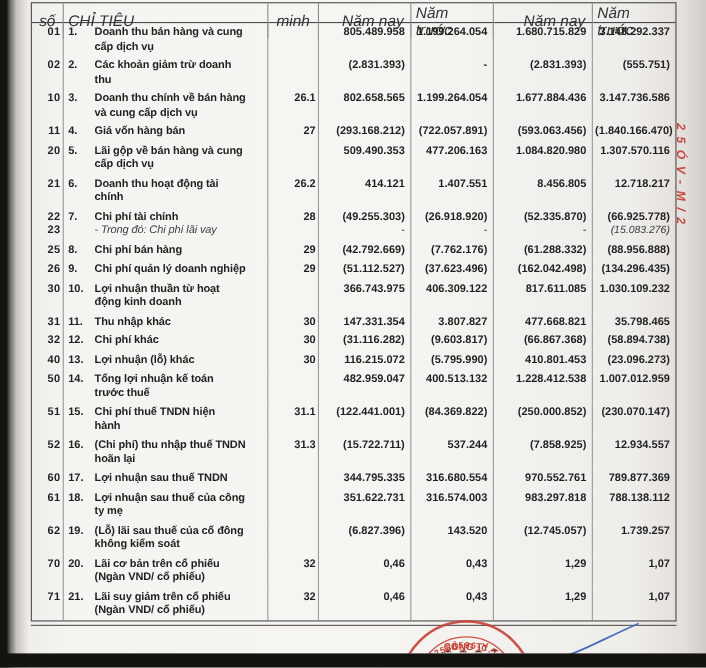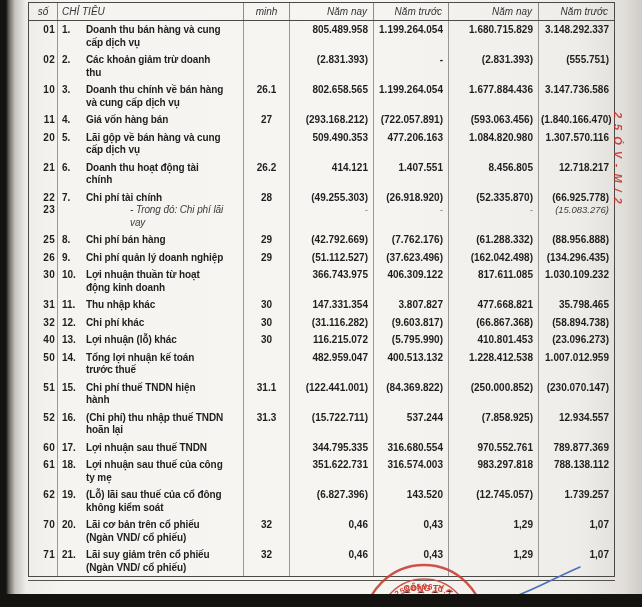--- a/index.html
+++ b/index.html
@@ -27,40 +27,40 @@
   }
   .fin-table::after{ 
     content:"";position:absolute;left:-1px;right:-1px;bottom:-5px;height:1px;background:#55534f;
   }
   .hrow,.row{
     display:grid;
     grid-template-columns:29px 186px 46px 84px 75px 90px 75px;
   }
   .hrow{border-bottom:1px solid #4a4a48;height:17px;align-items:center;}
   .hcell{
-    font-style:italic;font-size:10px;color:#333;
+    font-style:italic;font-size:14px;color:#333;
     border-right:1px solid #8e8c88;height:100%;display:flex;align-items:center;
     box-sizing:border-box;padding:0 4px;
   }
   .hcell:last-child{border-right:none;}
   .hcell.right{justify-content:flex-end;padding-right:6px;}
   .hcell.center{justify-content:center;}
   .row{min-height:17px;}
   .c{
     border-right:1px solid #9a9894;box-sizing:border-box;
     padding:3px 2px 2px;font-size:10px;font-weight:bold;line-height:1.25;
   }
   .c:last-child{border-right:none;}
   .ms{text-align:right;letter-spacing:.3px;}
   .ms span{display:block;}
   .item{display:flex;padding-left:4px;}
   .item .no{width:24px;flex:0 0 24px;}
   .item .lbl{flex:1;white-space:pre-line;padding-right:3px;letter-spacing:-0.1px;}
-  .item .sub{display:block;font-style:italic;font-weight:normal;color:#3c3c3c;white-space:normal;margin-left:44px;}
-  .tm{text-align:center;}
+  .item .sub{display:block;font-style:italic;font-weight:normal;color:#3c3c3c;white-space:normal;}
+  .tm{text-align:right;}
   .num{text-align:right;padding-right:5px;}
   .num .v{display:block;}
   .num .subnum{display:block;font-style:italic;font-weight:normal;color:#3c3c3c;font-size:9.5px;}
   
   .stamp{position:absolute;left:352px;top:557px;z-index:10;}
   
   .sig{position:absolute;left:500px;top:563px;z-index:9;}
   
   .edge-mark{
     position:absolute;left:612px;top:112px;height:195px;z-index:8;

